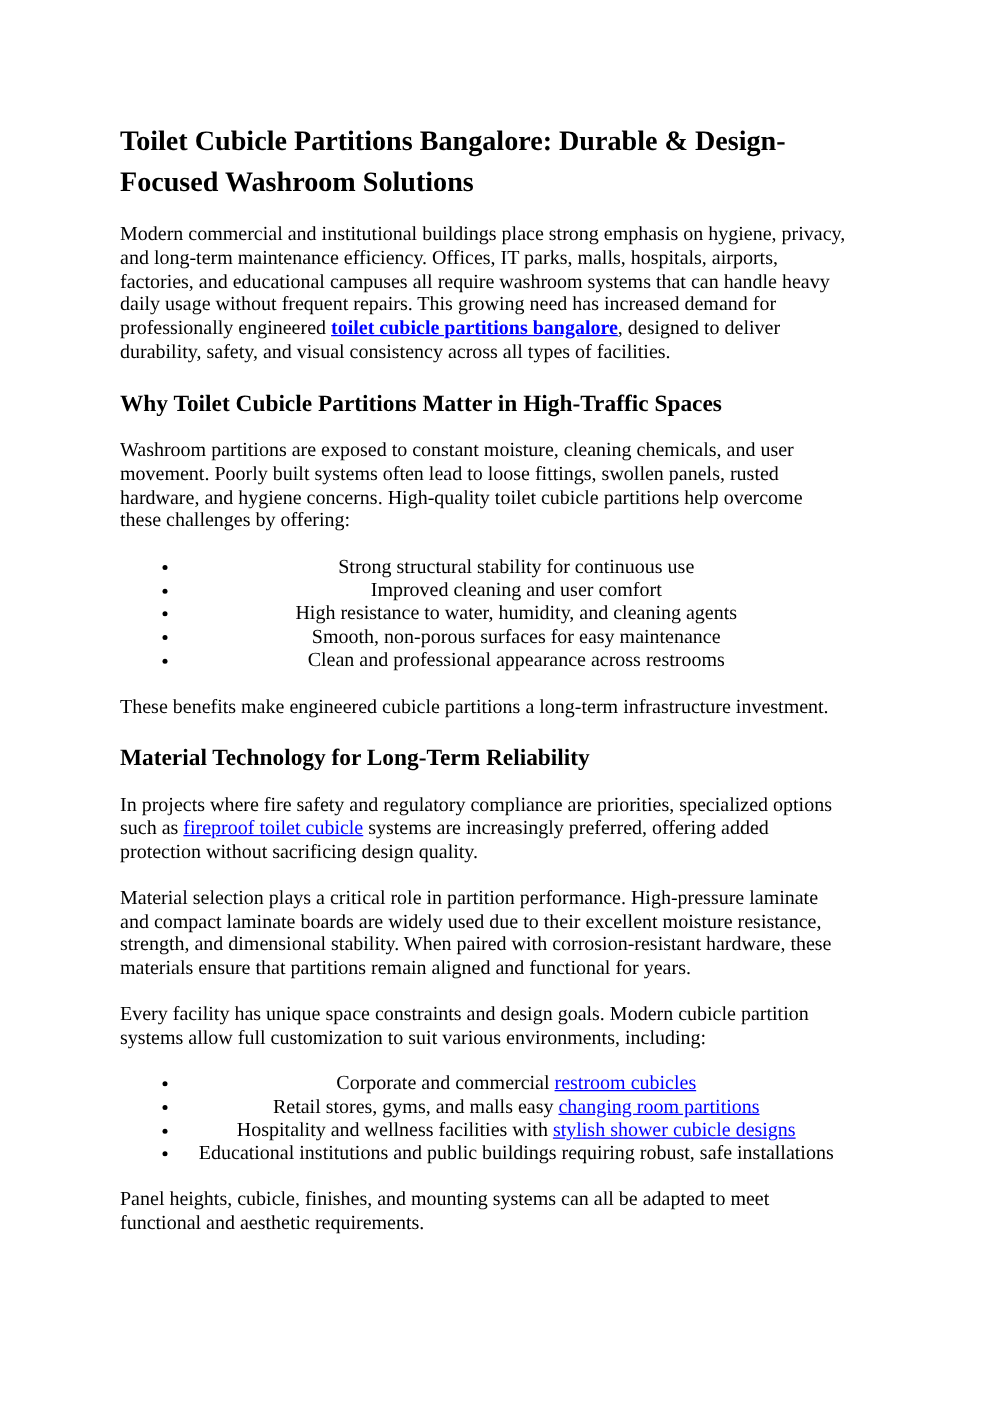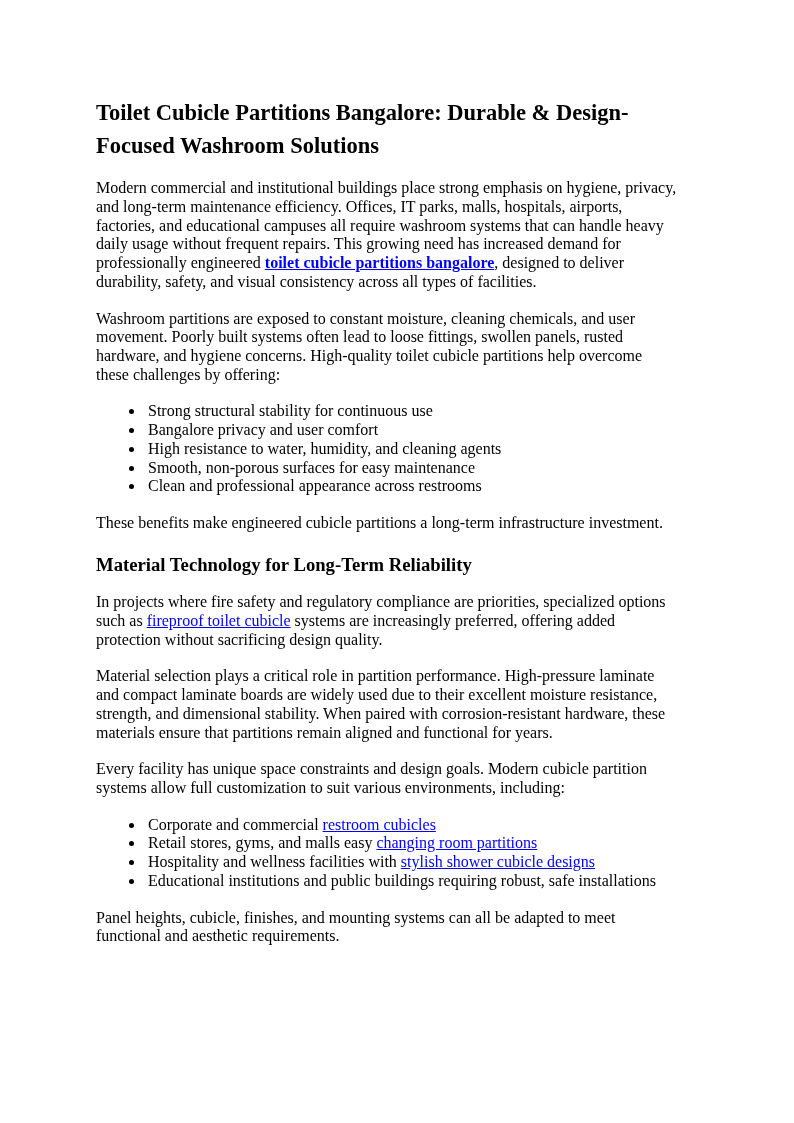--- a/index.html
+++ b/index.html
@@ -30,43 +30,45 @@
     font-weight: bold;
     margin: 21px 0 18px 0;
   }
   p.doc-paragraph {
     margin: 0 0 18px 0;
   }
   ul.doc-list {
     margin: 0 0 18px 0;
     padding-left: 49px;
     list-style: disc outside;
+    text-align: center;
   }
   ul.doc-list li {
     padding-left: 3px;
     margin: 0;
   }
   a.doc-link {
     color: var(--link-color);
     text-decoration: underline;
     cursor: pointer;
   }
   a.doc-link.bold { font-weight: bold; }
 </style>
 </head>
 <body>
 
 <div class="page">
   <h1 class="doc-title">Toilet Cubicle Partitions Bangalore: Durable &amp; Design-Focused Washroom Solutions</h1>
   <div>
       <p class="doc-paragraph"><span>Modern commercial and institutional buildings place strong emphasis on hygiene, privacy, and long-term maintenance efficiency. Offices, IT parks, malls, hospitals, airports, factories, and educational campuses all require washroom systems that can handle heavy daily usage without frequent repairs. This growing need has increased demand for professionally engineered </span><a href="#" class="doc-link bold">toilet cubicle partitions bangalore</a><span>, designed to deliver durability, safety, and visual consistency across all types of facilities.</span></p>
+      <h2 class="section-heading">Why Toilet Cubicle Partitions Matter in High-Traffic Spaces</h2>
       <p class="doc-paragraph"><span>Washroom partitions are exposed to constant moisture, cleaning chemicals, and user movement. Poorly built systems often lead to loose fittings, swollen panels, rusted hardware, and hygiene concerns. High-quality toilet cubicle partitions help overcome these challenges by offering:</span></p>
       <ul class="doc-list">
         <li><span>Strong structural stability for continuous use</span></li>
-        <li><span>Bangalore privacy and user comfort</span></li>
+        <li><span>Improved cleaning and user comfort</span></li>
         <li><span>High resistance to water, humidity, and cleaning agents</span></li>
         <li><span>Smooth, non-porous surfaces for easy maintenance</span></li>
         <li><span>Clean and professional appearance across restrooms</span></li>
       </ul>
       <p class="doc-paragraph"><span>These benefits make engineered cubicle partitions a long-term infrastructure investment.</span></p>
       <h2 class="section-heading">Material Technology for Long-Term Reliability</h2>
       <p class="doc-paragraph"><span>In projects where fire safety and regulatory compliance are priorities, specialized options such as </span><a href="#" class="doc-link">fireproof toilet cubicle</a><span> systems are increasingly preferred, offering added protection without sacrificing design quality.</span></p>
       <p class="doc-paragraph"><span>Material selection plays a critical role in partition performance. High-pressure laminate and compact laminate boards are widely used due to their excellent moisture resistance, strength, and dimensional stability. When paired with corrosion-resistant hardware, these materials ensure that partitions remain aligned and functional for years.</span></p>
       <p class="doc-paragraph"><span>Every facility has unique space constraints and design goals. Modern cubicle partition systems allow full customization to suit various environments, including:</span></p>
       <ul class="doc-list">

